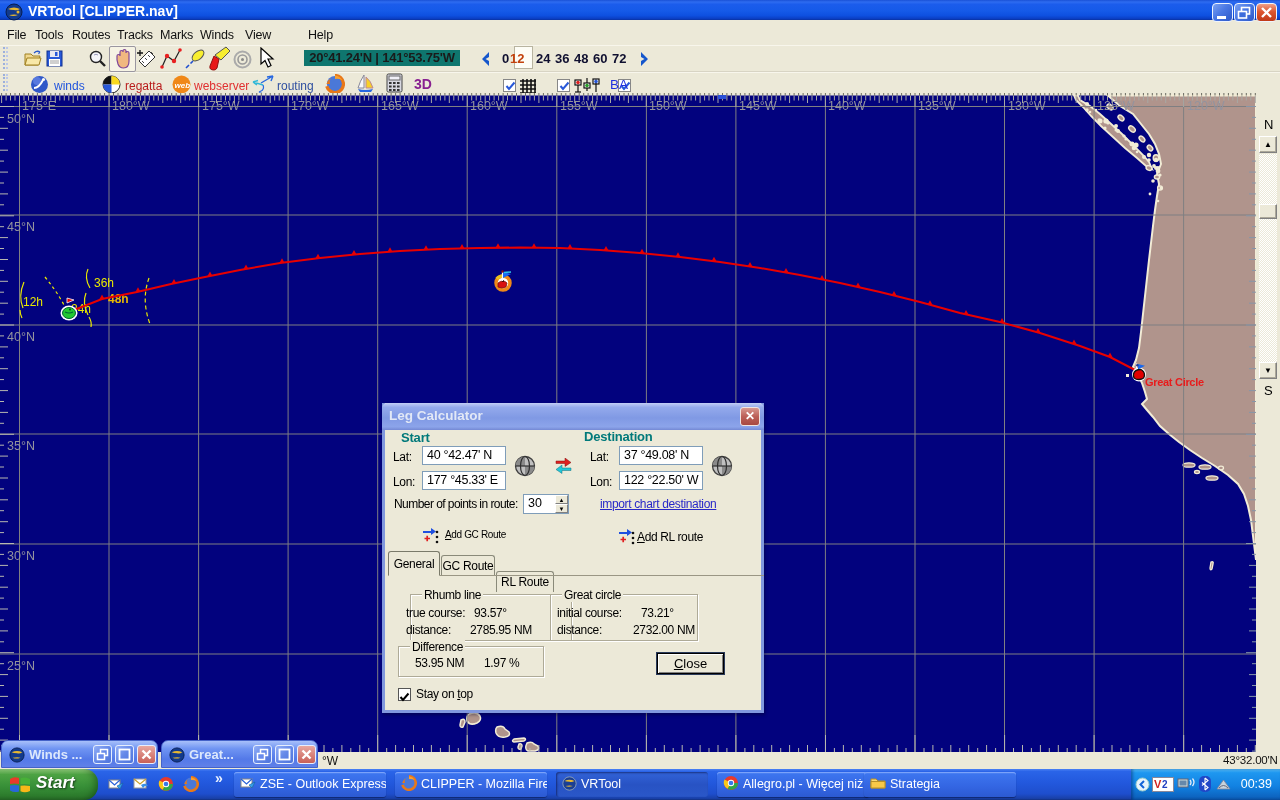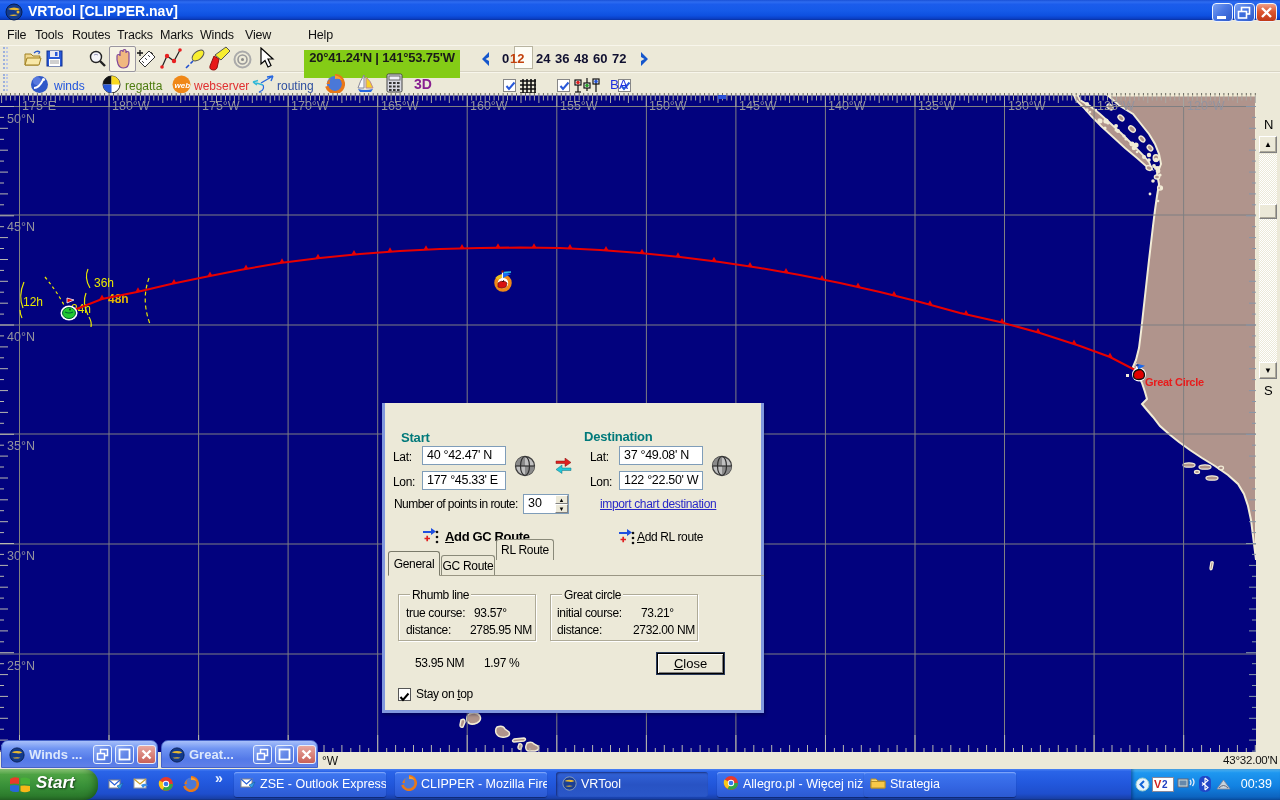--- a/index.html
+++ b/index.html
@@ -14,21 +14,21 @@
     border:1px solid #eef4fe; overflow:hidden;
     background:linear-gradient(135deg,#7ba1f2 0%,#4a78e4 45%,#2c58c8 100%); }
   .capbtn.close { background:linear-gradient(180deg,#f0a088 0%,#dd5630 45%,#c03a18 100%); }
   
   #menubar { position:absolute; left:0; top:24px; width:1280px; height:21px; background:#ece9d8; }
   #menubar span { position:absolute; top:4px; font-size:12.5px; letter-spacing:-0.2px; color:#111; }
   
   #tb1 { position:absolute; left:0; top:0; width:0; height:0; overflow:visible; }
   #tb2 { position:absolute; left:0; top:0; width:0; height:0; overflow:visible; }
   .grip { position:absolute; left:3px; width:5px; border-left:2px dotted #9db0dc; border-right:2px dotted #bcc8e8; }
-  #coordbox { position:absolute; left:304px; top:50px; width:156px; height:28px; background:#84cc16;
+  #coordbox { position:absolute; left:304px; top:50px; width:156px; height:16px; background:#0f766e;
     font-size:13px; font-weight:bold; color:#1a1a1a; text-align:center; line-height:16px; white-space:nowrap; letter-spacing:-0.2px; }
   .num { position:absolute; top:51px; font-size:13px; font-weight:bold; color:#101030; }
   .cb { position:absolute; width:13px; height:13px; background:#fff; border:1px solid #878787; }
   .cb svg { position:absolute; left:0px; top:0px; }
   
   #map { position:absolute; left:0; top:93px; }
   
   #rpanel { position:absolute; left:1256px; top:95px; width:24px; height:308px; background:#ece9d8; }
   .sbtn { position:absolute; left:3px; width:18px; height:17px; background:#ece9d8;
     border:1px solid #fff; border-right-color:#808080; border-bottom-color:#808080;
@@ -205,21 +205,21 @@
     <path d="M4 13 Q9 13 13 5" stroke="#fff" stroke-width="2" fill="none"></path>
     <circle cx="13.5" cy="4.5" r="1.6" fill="#f8f8f8"></circle>
   </svg>
   <span class="abs" style="left:54px;top:79px;font-size:12px;color:#2255dd">winds</span>
   <svg class="abs" style="left:102px;top:75px" width="19" height="19" viewBox="0 0 19 19">
     <circle cx="9.5" cy="9.5" r="8.5" fill="#fff" stroke="#222"></circle>
     <path d="M9.5 1 A8.5 8.5 0 0 0 1 9.5 L9.5 9.5 Z" fill="#111"></path>
     <path d="M9.5 1 A8.5 8.5 0 0 1 18 9.5 L9.5 9.5 Z" fill="#f8d820"></path>
     <path d="M1 9.5 A8.5 8.5 0 0 0 9.5 18 L9.5 9.5 Z" fill="#2858d8"></path>
   </svg>
-  <span class="abs" style="left:125px;top:79px;font-size:12px;color:#4d7c0f">regatta</span>
+  <span class="abs" style="left:125px;top:79px;font-size:12px;color:#b91c1c">regatta</span>
   <svg class="abs" style="left:172px;top:75px" width="19" height="19" viewBox="0 0 19 19">
     <circle cx="9.5" cy="9.5" r="9" fill="#f08818"></circle>
     <text x="2.5" y="12.5" font-size="8" font-style="italic" font-weight="bold" fill="#fff" font-family="Liberation Sans">web</text>
   </svg>
   <span class="abs" style="left:194px;top:79px;font-size:12px;color:#e03030">webserver</span>
   <svg class="abs" style="left:251px;top:74px" width="24" height="20" viewBox="0 0 24 20">
     <path d="M22 2 L10 9 M22 2 L16 3 M22 2 L20 7" stroke="#2868e0" stroke-width="1.4" fill="none"></path>
     <path d="M2 8 L12 11 M2 8 L7 6.5 M2 8 L6 11" stroke="#30b8d8" stroke-width="1.4" fill="none"></path>
     <path d="M12 11 Q14 16 8 18 M8 18 L12 16 M8 18 L11 19.5" stroke="#2868e0" stroke-width="1.2" fill="none"></path>
   </svg>
@@ -1311,20 +1311,24 @@
   <div class="sbtn" style="top:267px">▼</div>
   <div class="abs" style="left:8px;top:288px;font-size:13px;color:#000">S</div>
 </div>
 
 <div id="bstrip">
   <span class="abs" style="left:322px;top:2px">°W</span>
   <span class="abs" style="left:1223px;top:2px;font-size:11.5px;letter-spacing:-0.2px">43°32.00'N</span>
 </div>
 
 <div id="dlg">
+  <div id="dlgtitle">
+      <span class="t">Leg Calculator</span>
+      <div id="dlgX">✕</div>
+    </div>
   <span class="d-hdr" style="left:16px;top:27px">Start</span>
   <span class="d-hdr" style="left:199px;top:26px">Destination</span>
   <span class="d-lbl" style="left:8px;top:47px">Lat:</span>
   <div class="d-fld" style="left:37px;top:43px">40 °42.47' N</div>
   <span class="d-lbl" style="left:8px;top:72px">Lon:</span>
   <div class="d-fld" style="left:37px;top:68px">177 °45.33' E</div>
   <span class="d-lbl" style="left:205px;top:47px">Lat:</span>
   <div class="d-fld" style="left:234px;top:43px">37 °49.08' N</div>
   <span class="d-lbl" style="left:205px;top:72px">Lon:</span>
   <div class="d-fld" style="left:234px;top:68px">122 °22.50' W</div>
@@ -1351,47 +1355,50 @@
   <div class="abs" style="left:170px;top:92px;width:13px;height:9px;background:#ece9d8;border:1px solid #fff;border-right-color:#808080;border-bottom-color:#808080;font-size:6px;text-align:center;line-height:8px">▲</div>
   <div class="abs" style="left:170px;top:101px;width:13px;height:9px;background:#ece9d8;border:1px solid #fff;border-right-color:#808080;border-bottom-color:#808080;font-size:6px;text-align:center;line-height:8px">▼</div>
   <span class="d-lbl" style="left:215px;top:94px;color:#2828c8;text-decoration:underline">import chart destination</span>
   <svg class="abs" style="left:38px;top:124px" width="17" height="17" viewBox="0 0 17 17">
     <path d="M0 4 L8 4 L8 1 L13 4.5 L8 8 L8 6 L0 6 Z" fill="#2050e0"></path>
     <path d="M1.5 11.5 L7 11.5 M4.2 8.8 L4.2 14.2" stroke="#e02020" stroke-width="1.7"></path>
     <circle cx="14" cy="5" r="1.3" fill="#101010"></circle>
       <circle cx="14" cy="10" r="1.3" fill="#101010"></circle>
       <circle cx="14" cy="15" r="1.3" fill="#101010"></circle>
   </svg>
-  <span class="d-lbl" style="left:60px;top:126px;font-weight:bold;font-size:13px"><u>A</u>dd GC Route</span>
+  <span class="d-lbl" style="left:60px;top:126px;font-weight:normal;font-size:10px"><u>A</u>dd GC Route</span>
   <svg class="abs" style="left:234px;top:125px" width="17" height="17" viewBox="0 0 17 17">
     <path d="M0 4 L8 4 L8 1 L13 4.5 L8 8 L8 6 L0 6 Z" fill="#2050e0"></path>
     <path d="M1.5 11.5 L7 11.5 M4.2 8.8 L4.2 14.2" stroke="#e02020" stroke-width="1.7"></path>
     <circle cx="14" cy="5" r="1.3" fill="#101010"></circle>
       <circle cx="14" cy="10" r="1.3" fill="#101010"></circle>
       <circle cx="14" cy="15" r="1.3" fill="#101010"></circle>
   </svg>
   <span class="d-lbl" style="left:252px;top:127px"><u>A</u>dd RL route</span>
   <div class="tab" style="left:3px;top:148px;width:52px;height:25px;line-height:24px;border-color:#7a7a6a;z-index:3;border-bottom:1px solid #ece9d8">General</div>
   <div class="tab" style="left:56px;top:152px;width:54px;height:21px;line-height:20px;border-color:#8a8a7a">GC Route</div>
-  <div class="tab" style="left:111px;top:136px;width:58px;height:21px;line-height:20px;border-color:#8a8a7a">RL Route</div>
+  <div class="tab" style="left:111px;top:168px;width:58px;height:21px;line-height:20px;border-color:#8a8a7a">RL Route</div>
   <div class="abs" style="left:3px;top:172px;width:376px;height:1px;background:#fcfaf2;border-top:1px solid #9a9684"></div>
-  <div class="d-grp" style="left:13px;top:191px;width:138px;height:47px">
+  <div class="d-grp" style="left:25px;top:191px;width:162px;height:47px">
       <span class="cap">Rhumb line</span>
     </div>
   <span class="d-row" style="left:21px;top:203px">true course:</span>
   <span class="d-row" style="left:89px;top:203px">93.57°</span>
   <span class="d-row" style="left:21px;top:220px">distance:</span>
   <span class="d-row" style="left:85px;top:220px">2785.95 NM</span>
   <div class="d-grp" style="left:165px;top:191px;width:148px;height:47px">
       <span class="cap">Great circle</span>
     </div>
   <span class="d-row" style="left:172px;top:203px">initial course:</span>
   <span class="d-row" style="left:256px;top:203px">73.21°</span>
   <span class="d-row" style="left:172px;top:220px">distance:</span>
   <span class="d-row" style="left:248px;top:220px">2732.00 NM</span>
+  <div class="d-grp" style="left:13px;top:243px;width:146px;height:31px">
+      <span class="cap">Difference</span>
+    </div>
   <span class="d-row" style="left:30px;top:253px">53.95 NM</span>
   <span class="d-row" style="left:99px;top:253px">1.97 %</span>
   <div id="closebtn"><u>C</u>lose</div>
   <div class="abs" style="left:13px;top:285px;width:13px;height:13px;background:#fff;border:1px solid #555">
     <svg width="11" height="11" viewBox="0 0 11 11">
         <path d="M1.5 5 L4 8 L9.5 1.5" fill="none" stroke="#000" stroke-width="2"></path>
       </svg>
   </div>
   <span class="d-lbl" style="left:31px;top:284px">Stay on <u>t</u>op</span>
 </div>

